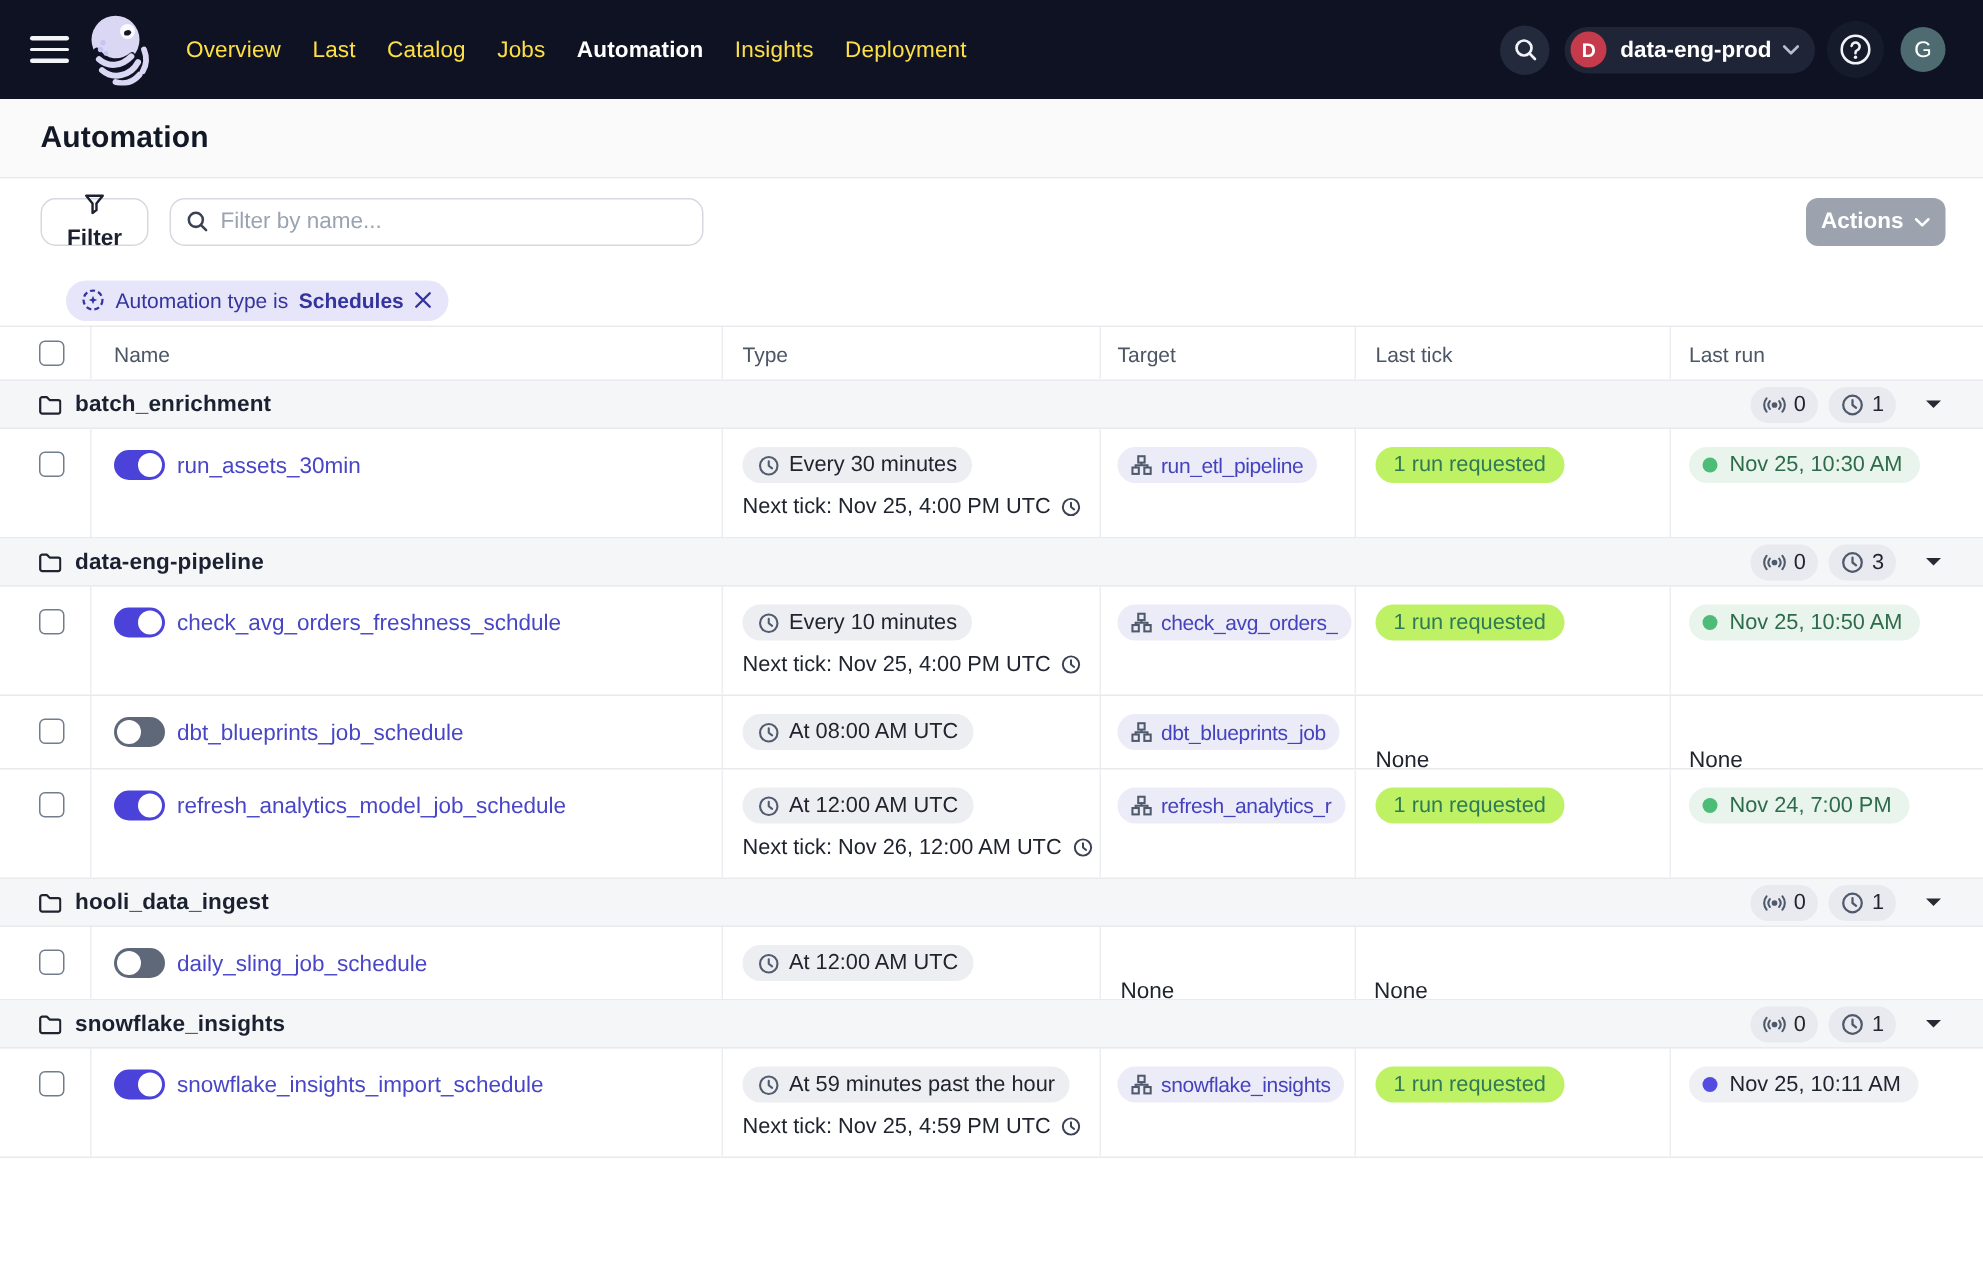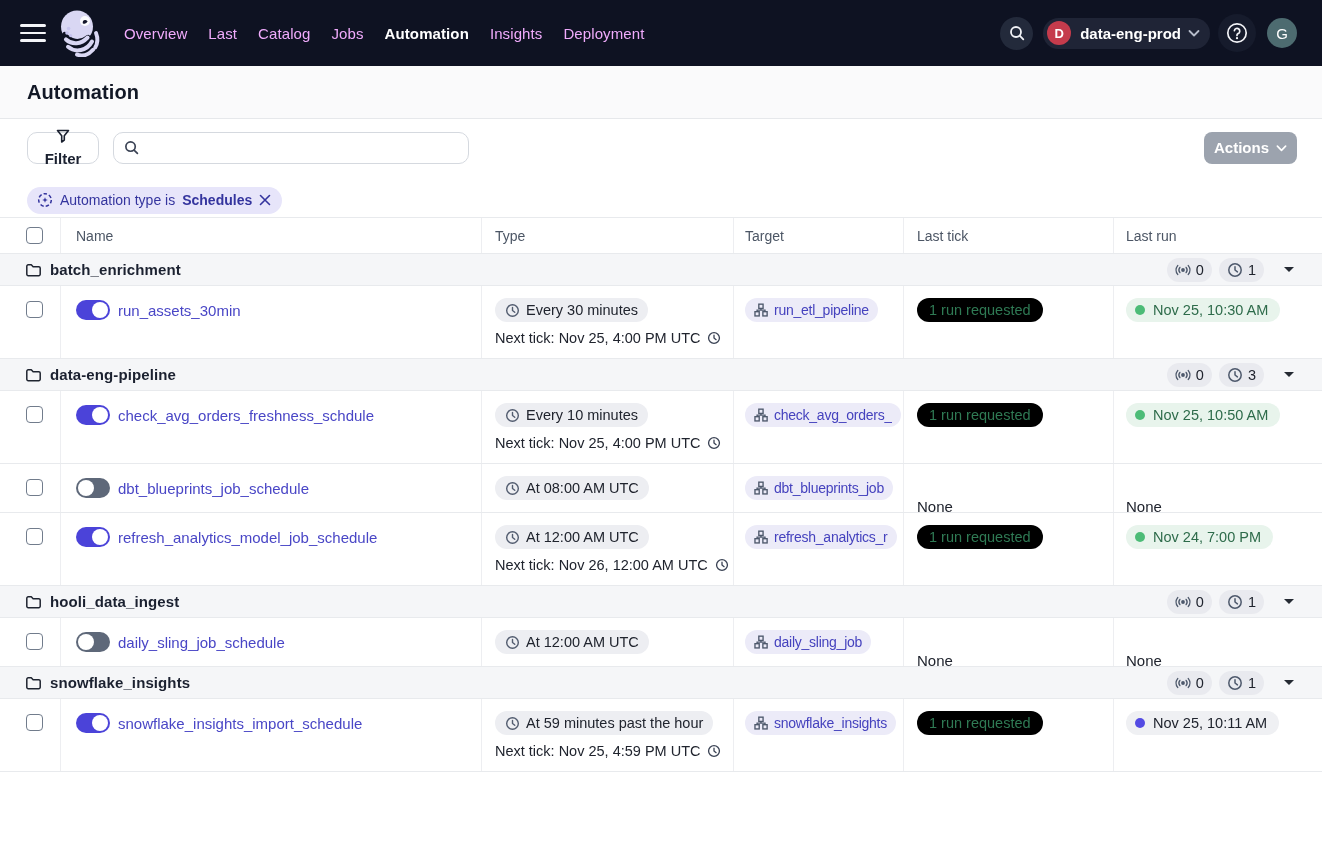--- a/index.html
+++ b/index.html
@@ -5,21 +5,21 @@
   * { margin:0; padding:0; box-sizing:border-box; }
   html,body { width:1322px; height:846px; background:#fff; overflow:hidden; }
   body { font-family:"Liberation Sans", sans-serif; color:#20242E; -webkit-font-smoothing:antialiased; }
 
   
   .topbar { height:66px; background:#0E1222; display:flex; align-items:center; padding:0 25px 0 20px; }
   .hamburger { width:26px; height:18px; display:flex; flex-direction:column; justify-content:space-between; cursor:pointer; margin-right:12px; }
   .hamburger span { display:block; height:2.6px; border-radius:2px; background:#F4F5F9; }
   .logo { width:44px; height:48px; margin-right:22px; display:flex; align-items:center; }
   .nav-items { display:flex; align-items:center; gap:21px; }
-  .nav-item { font-size:15px; color:#f0abfc; cursor:pointer; letter-spacing:.1px; }
+  .nav-item { font-size:15px; color:#fde047; cursor:pointer; letter-spacing:.1px; }
   .nav-item.active { color:#FFFFFF; font-weight:700; }
   .topbar-right { margin-left:auto; display:flex; align-items:center; }
   .icon-btn { width:33px; height:33px; border-radius:50%; background:#232A3B; display:flex; align-items:center; justify-content:center; cursor:pointer; }
   .deploy-pill { height:31px; margin-left:10px; border-radius:16px; background:#1F2436; display:flex; align-items:center; padding:0 10px 0 4px; cursor:pointer; }
   .deploy-avatar { width:24px; height:24px; border-radius:50%; background:#C53B4C; color:#fff; font-size:13px; font-weight:700; display:flex; align-items:center; justify-content:center; }
   .deploy-label { color:#fff; font-size:15px; font-weight:700; margin:0 7px 0 9px; }
   .help-btn { width:38px; height:38px; margin-left:8px; border-radius:50%; background:#161B2C; display:flex; align-items:center; justify-content:center; cursor:pointer; }
   .user-avatar { width:30px; height:30px; margin-left:11px; border-radius:50%; background:#4D6B70; color:#fff; font-size:15px; display:flex; align-items:center; justify-content:center; cursor:pointer; }
 
   
@@ -28,21 +28,21 @@
 
   
   .toolbar { height:57px; display:flex; align-items:center; padding:0 25px 0 27px; background:#fff; }
   .filter-btn { height:32px; width:72px; display:inline-flex; align-items:center; justify-content:center; gap:7px; padding:0; border:1px solid #D5D9DF; border-radius:10px; background:#fff; font-size:15px; font-weight:600; color:#1B2130; cursor:pointer;flex-direction:column; }
   .search-box { height:32px; width:356px; margin-left:14px; border:1px solid #D5D9DF; border-radius:10px; display:flex; align-items:center; padding:0 10px; gap:8px; background:#fff; }
   .search-box input { border:none; outline:none; flex:1; font-size:15px; font-family:"Liberation Sans", sans-serif; color:#20242E; background:transparent; }
   .search-box input::placeholder { color:#9AA3B2; }
   .actions-btn { margin-left:auto; height:32px; width:93px; display:inline-flex; align-items:center; justify-content:center; gap:7px; padding:0; border:none; border-radius:8px; background:#9CA3AE; color:#fff; font-size:15px; font-weight:600; cursor:pointer; }
 
   
-  .chip-row { height:41px; padding:7px 27px 0; background:#fff; display:flex; align-items:center; }
+  .chip-row { height:41px; padding:7px 44px 0; background:#fff; display:flex; align-items:center; }
   .filter-chip { height:27px; display:inline-flex; align-items:center; gap:7px; padding:0 11px 0 10px; border-radius:14px; background:#E7E5FA; cursor:pointer; }
   .filter-chip .chip-text { font-size:14px; color:#34349E; }
   .filter-chip .chip-value { font-size:14px; font-weight:700; color:#34349E; }
 
   
   .table { border-top:1px solid #E8EAED; }
   .grid-row { display:grid; grid-template-columns:60px 421px 252px 170px 210px 209px; }
   .grid-row > .cell { border-left:1px solid #EDEEF1; }
   .grid-row > .cell:first-child { border-left:none; }
   .t-head { height:36px; border-bottom:1px solid #E8EAED; }
@@ -77,21 +77,21 @@
   .toggle.off { background:#5E6879; }
   .toggle .knob { position:absolute; top:2px; width:16px; height:16px; border-radius:50%; background:#fff; }
   .toggle.on .knob { right:2px; }
   .toggle.off .knob { left:2px; }
   .row-name { font-size:15px; color:#4946C6; cursor:pointer; white-space:nowrap; }
 
   .tag { height:24px; display:inline-flex; align-items:center; gap:6px; padding:0 10px; border-radius:12px; font-size:14.5px; white-space:nowrap; }
   .tag-type { background:#EDEEF2; color:#20242E; }
   .tag-target { background:#ECEBF8; color:#4542BE; padding:0 9px; max-width:158px; overflow:hidden; font-size:14px; letter-spacing:-0.25px; }
   .tag-target .ttxt { overflow:hidden; white-space:nowrap; }
-  .tag-green { background:#000000; color:#2F7A54; padding:0 12px; }
+  .tag-green { background:#bef264; color:#2F7A54; padding:0 12px; }
   .tag-run { padding:0 12px 0 9px; gap:8px; }
   .tag-run.success { background:#E8F4EC; color:#2D6B4A; }
   .tag-run.started { background:#EFF0F3; color:#20242E; }
   .dot { width:10px; height:10px; border-radius:50%; flex:none; }
   .dot.success { background:#4CBC77; }
   .dot.started { background:#544BE3; }
   .none-text { font-size:15px; color:#20242E;margin-top:36px; }
 
   svg { display:block; flex:none; }
 </style>
@@ -203,20 +203,21 @@
   <button class="filter-btn">
     <svg width="14" height="14" viewBox="0 0 14 14" color="#1B2130">
         <use href="#i-funnel"></use>
       </svg>
     <span>Filter</span>
   </button>
   <div class="search-box">
     <svg width="15" height="15" viewBox="0 0 16 16" color="#3A4254">
         <use href="#i-search"></use>
       </svg>
+    <input type="text" placeholder="Filter by name..." style="">
   </div>
   <button class="actions-btn">
     <span>Actions</span>
     <svg width="11" height="8" viewBox="0 0 12 8" color="#FFFFFF">
         <use href="#i-chevron"></use>
       </svg>
   </button>
 </div>
 
 <div class="chip-row">
@@ -535,98 +536,88 @@
     <div class="cell pad-type">
       <div class="line1">
           <span class="tag tag-type">
         <svg width="15" height="15" viewBox="0 0 16 16" color="#525C6F">
               <use href="#i-clock"></use>
             </svg>
         <span>At 12:00 AM UTC</span>
           </span>
       </div>
     </div>
+    <div class="cell pad-tick">
+      <div class="line1">
+          <span class="none-text">None</span>
+        </div>
+    </div>
+    <div class="cell pad-run">
+      <div class="line1">
+          <span class="none-text">None</span>
+        </div>
+    </div>
+  </div>
+
+  <div class="group-row">
+    <svg width="16" height="16" viewBox="0 0 16 16" color="#1F2430">
+        <use href="#i-folder"></use>
+      </svg>
+    <span class="group-name">snowflake_insights</span>
+    <div class="group-right">
+      <span class="count-pill">
+        <svg width="16" height="16" viewBox="0 0 16 16" color="#4E596C">
+            <use href="#i-sensor"></use>
+          </svg>
+        <span class="cnt">0</span>
+      </span>
+      <span class="count-pill">
+        <svg width="16" height="16" viewBox="0 0 16 16" color="#4E596C">
+            <use href="#i-clock"></use>
+          </svg>
+        <span class="cnt">1</span>
+      </span>
+      <span class="caret-down"></span>
+    </div>
+  </div>
+
+  <div class="grid-row data-row h2">
+    <div class="cell cb">
+        <span class="checkbox"></span>
+      </div>
+    <div class="cell pad-name">
+      <div class="line1">
+        <span class="toggle on">
+            <span class="knob"></span>
+          </span>
+        <a class="row-name">snowflake_insights_import_schedule</a>
+      </div>
+    </div>
+    <div class="cell pad-type">
+      <div class="line1">
+          <span class="tag tag-type">
+        <svg width="15" height="15" viewBox="0 0 16 16" color="#525C6F">
+              <use href="#i-clock"></use>
+            </svg>
+        <span>At 59 minutes past the hour</span>
+          </span>
+      </div>
+      <div class="line2">
+          <span>Next tick: Nov 25, 4:59 PM UTC</span>
+        <svg width="14" height="14" viewBox="0 0 16 16" color="#3A4254">
+            <use href="#i-clock"></use>
+          </svg>
+      </div>
+    </div>
     <div class="cell pad-target">
       <div class="line1">
           <span class="tag tag-target">
         <svg width="14" height="14" viewBox="0 0 14.5 14.5" color="#4E596C">
               <use href="#i-sitemap"></use>
             </svg>
-        <span class="ttxt">daily_sling_job</span>
-          </span>
-      </div>
-    </div>
-    <div class="cell pad-tick">
-      <div class="line1">
-          <span class="none-text">None</span>
-        </div>
-    </div>
-    <div class="cell pad-run">
-      <div class="line1">
-          <span class="none-text">None</span>
-        </div>
-    </div>
-  </div>
-
-  <div class="group-row">
-    <svg width="16" height="16" viewBox="0 0 16 16" color="#1F2430">
-        <use href="#i-folder"></use>
-      </svg>
-    <span class="group-name">snowflake_insights</span>
-    <div class="group-right">
-      <span class="count-pill">
-        <svg width="16" height="16" viewBox="0 0 16 16" color="#4E596C">
-            <use href="#i-sensor"></use>
-          </svg>
-        <span class="cnt">0</span>
-      </span>
-      <span class="count-pill">
-        <svg width="16" height="16" viewBox="0 0 16 16" color="#4E596C">
-            <use href="#i-clock"></use>
-          </svg>
-        <span class="cnt">1</span>
-      </span>
-      <span class="caret-down"></span>
-    </div>
-  </div>
-
-  <div class="grid-row data-row h2">
-    <div class="cell cb">
-        <span class="checkbox"></span>
-      </div>
-    <div class="cell pad-name">
-      <div class="line1">
-        <span class="toggle on">
-            <span class="knob"></span>
-          </span>
-        <a class="row-name">snowflake_insights_import_schedule</a>
-      </div>
-    </div>
-    <div class="cell pad-type">
-      <div class="line1">
-          <span class="tag tag-type">
-        <svg width="15" height="15" viewBox="0 0 16 16" color="#525C6F">
-              <use href="#i-clock"></use>
-            </svg>
-        <span>At 59 minutes past the hour</span>
-          </span>
-      </div>
-      <div class="line2">
-          <span>Next tick: Nov 25, 4:59 PM UTC</span>
-        <svg width="14" height="14" viewBox="0 0 16 16" color="#3A4254">
-            <use href="#i-clock"></use>
-          </svg>
-      </div>
-    </div>
-    <div class="cell pad-target">
-      <div class="line1">
-          <span class="tag tag-target">
-        <svg width="14" height="14" viewBox="0 0 14.5 14.5" color="#4E596C">
-              <use href="#i-sitemap"></use>
-            </svg>
         <span class="ttxt">snowflake_insights</span>
           </span>
       </div>
     </div>
     <div class="cell pad-tick">
       <div class="line1">
           <span class="tag tag-green">
             <span>1 run requested</span>
           </span>
         </div>

